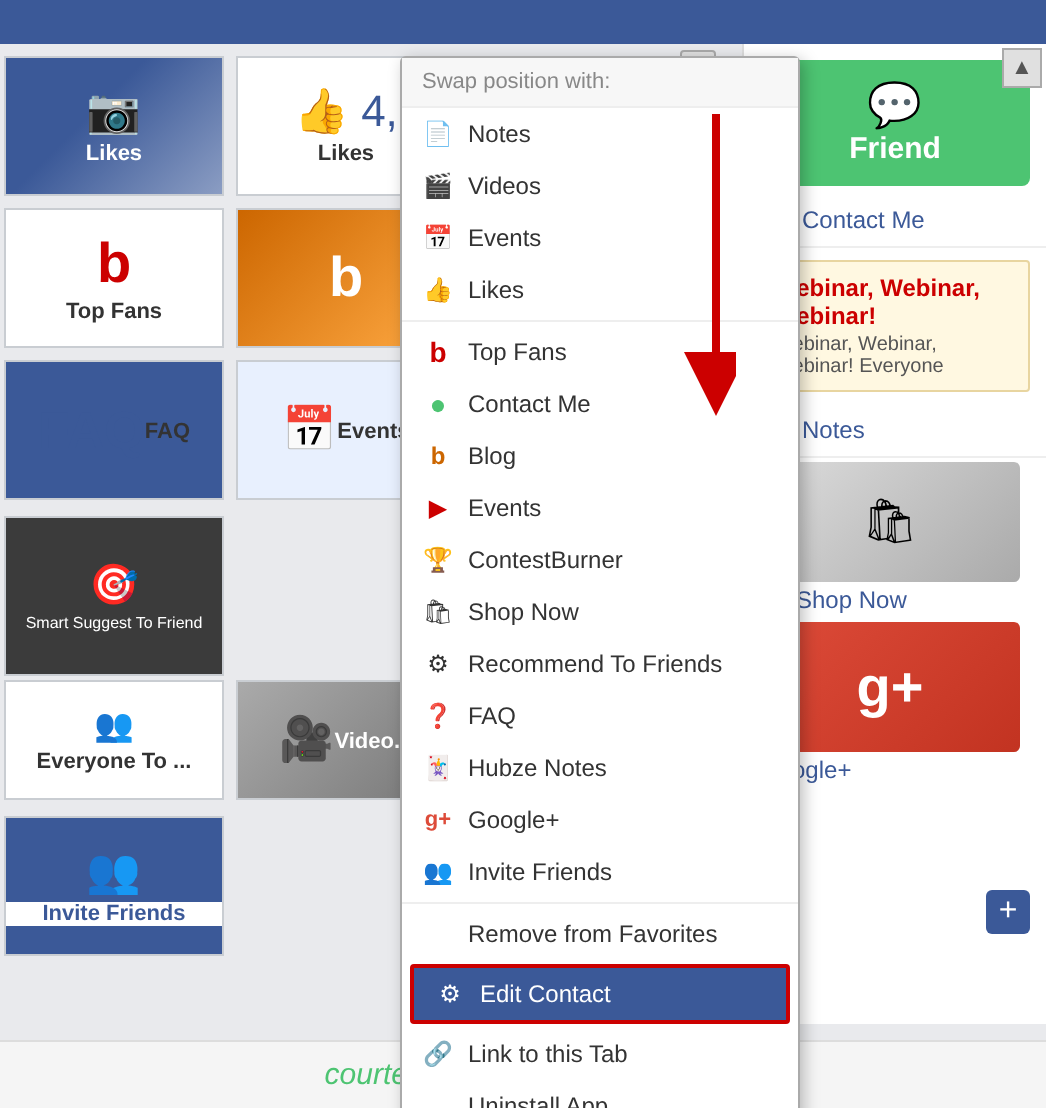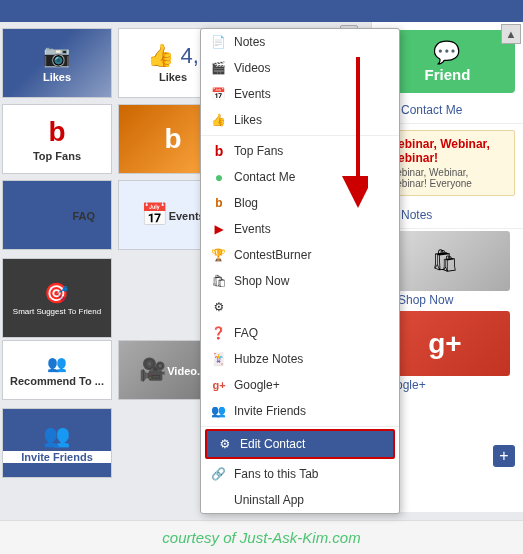--- a/index.html
+++ b/index.html
@@ -319,21 +319,21 @@
               display:flex; align-items:center; justify-content:center; color:#888; font-size:20px;">👩</div>
 </div>
 
 <div class="grid-tile thumb-smart" style="top:258px; left:2px; width:110px; height:80px;">
   <span style="font-size:20px;">🎯</span>
   <div style="color:#fff; font-size:8px; text-align:center; margin-top:2px;">Smart Suggest To Friend</div>
 </div>
 
 <div class="grid-tile thumb-recommend" style="top:340px; left:2px; width:110px; height:60px;">
   <span style="font-size:16px;">👥</span>
-  <div class="tile-label">Recommend To ...</div>
+  <div class="tile-label">Everyone To ...</div>
 </div>
 
 <div class="grid-tile thumb-video" style="top:340px; left:118px; width:110px; height:60px;">
   <span style="font-size:22px; color:#fff;">🎥</span>
   <div class="tile-label" style="color:#fff;">Video...</div>
 </div>
 
 <div class="grid-tile" style="top:340px; left:232px; width:108px; height:60px; background:linear-gradient(135deg,#dd4b39,#c23321);
             display:flex; align-items:center; justify-content:center;">
   <span style="color:#fff; font-size:26px; font-weight:bold;">g+</span>
@@ -398,20 +398,21 @@
         </marker>
       </defs>
       <line x1="50" y1="5" x2="50" y2="140" stroke="#cc0000" stroke-width="4" marker-end="url(#arrowhead)"></line>
     </svg>
   </div>
 
   <div class="add-btn" style="position:absolute; bottom:45px; right:8px;">+</div>
 </div>
 
 <div class="dropdown-menu">
+  <div class="dropdown-header">Swap position with:</div>
 
   <div class="dropdown-item">
     <span class="di-icon">📄</span>
     <span>Notes</span>
   </div>
   <div class="dropdown-item">
     <span class="di-icon">🎬</span>
     <span>Videos</span>
   </div>
   <div class="dropdown-item">
@@ -442,47 +443,52 @@
   <div class="dropdown-item">
     <span class="di-icon">🏆</span>
     <span>ContestBurner</span>
   </div>
   <div class="dropdown-item">
     <span class="di-icon">🛍</span>
     <span>Shop Now</span>
   </div>
   <div class="dropdown-item">
     <span class="di-icon">⚙</span>
+    <span>Recommend To Friends</span>
   </div>
   <div class="dropdown-item">
     <span class="di-icon">❓</span>
     <span>FAQ</span>
   </div>
   <div class="dropdown-item">
     <span class="di-icon">🃏</span>
     <span>Hubze Notes</span>
   </div>
   <div class="dropdown-item">
     <span class="di-icon" style="color:#dd4b39; font-weight:bold; font-size:11px;">g+</span>
     <span>Google+</span>
   </div>
   <div class="dropdown-item">
     <span class="di-icon">👥</span>
     <span>Invite Friends</span>
   </div>
   <div class="dropdown-divider"></div>
+  <div class="dropdown-item">
+    <span class="di-icon"></span>
+    <span>Remove from Favorites</span>
+  </div>
 
   <div class="dropdown-item highlighted">
     <span class="di-icon">⚙</span>
     <span>Edit Contact</span>
   </div>
 
   <div class="dropdown-item">
     <span class="di-icon">🔗</span>
-    <span>Fans to this Tab</span>
+    <span>Link to this Tab</span>
   </div>
   <div class="dropdown-item">
     <span class="di-icon"></span>
     <span>Uninstall App</span>
   </div>
 </div>
 
 <div class="bottom-bar">
   <span class="courtesy-text">courtesy of Just-Ask-Kim.com</span>
 </div>

